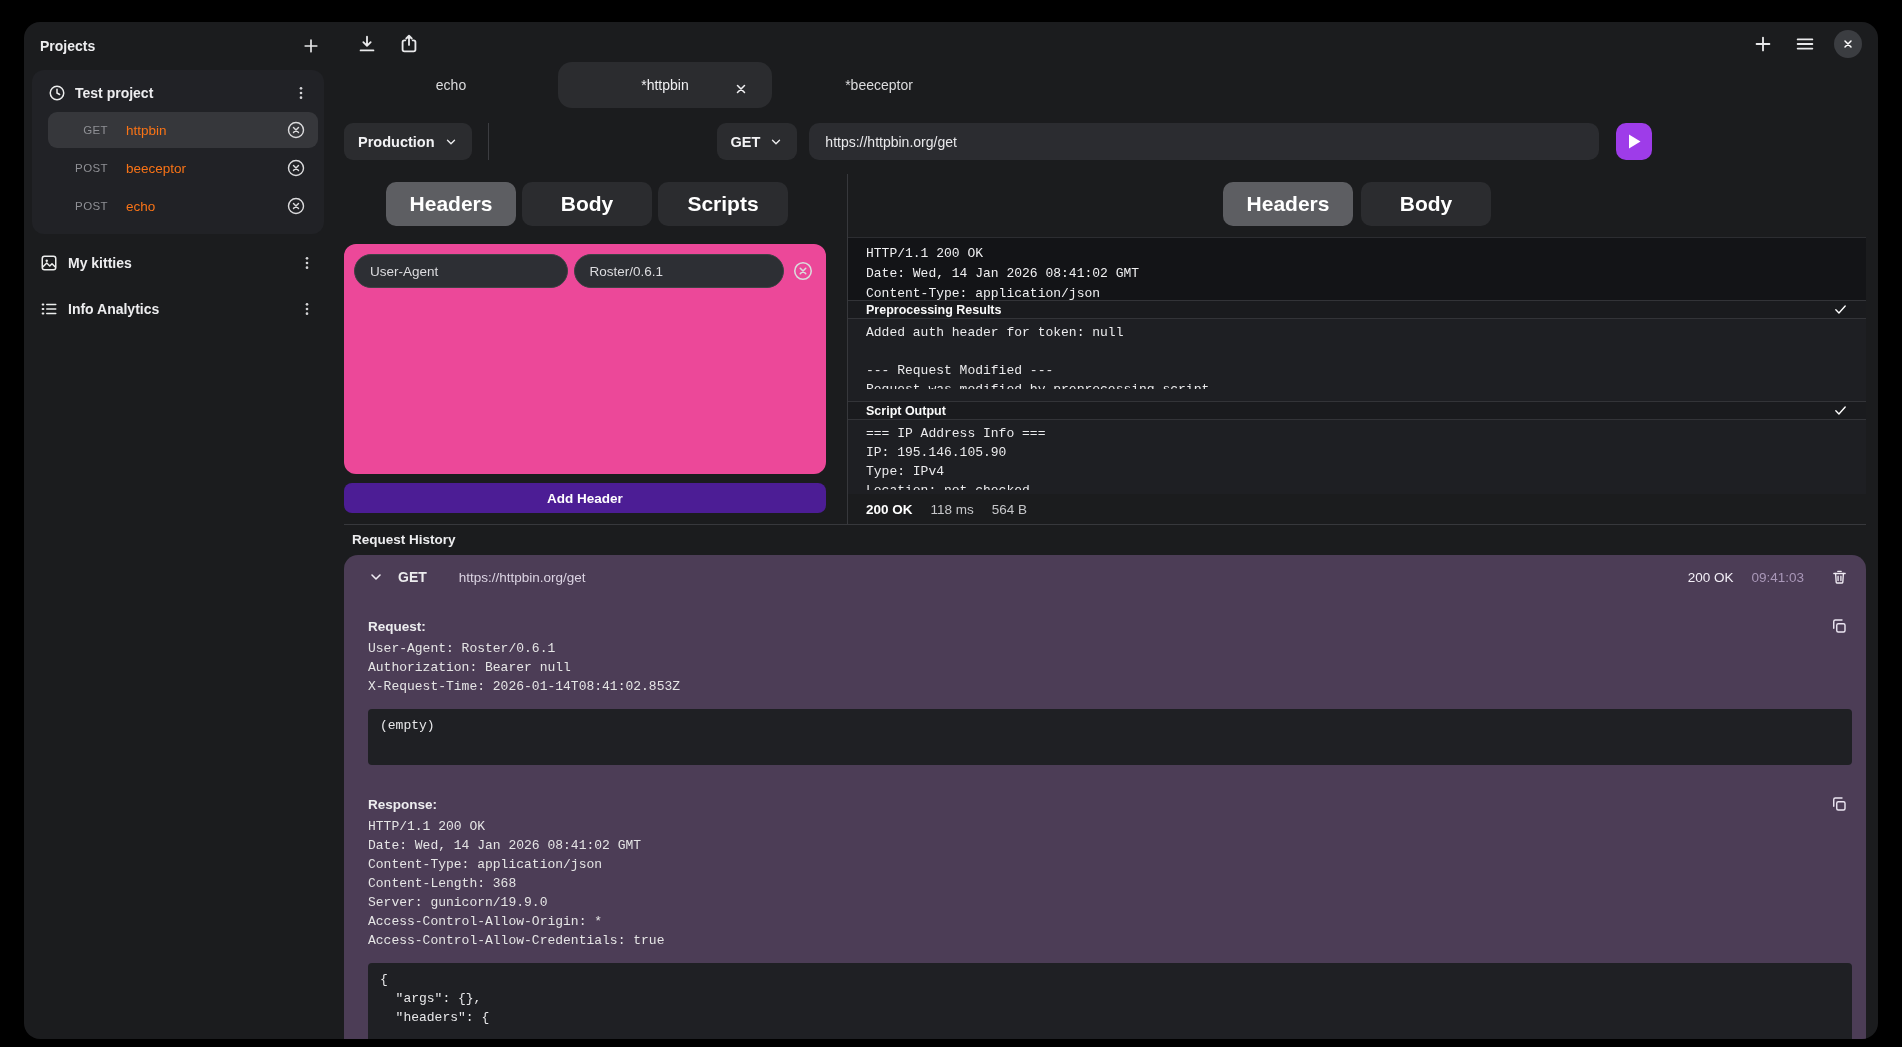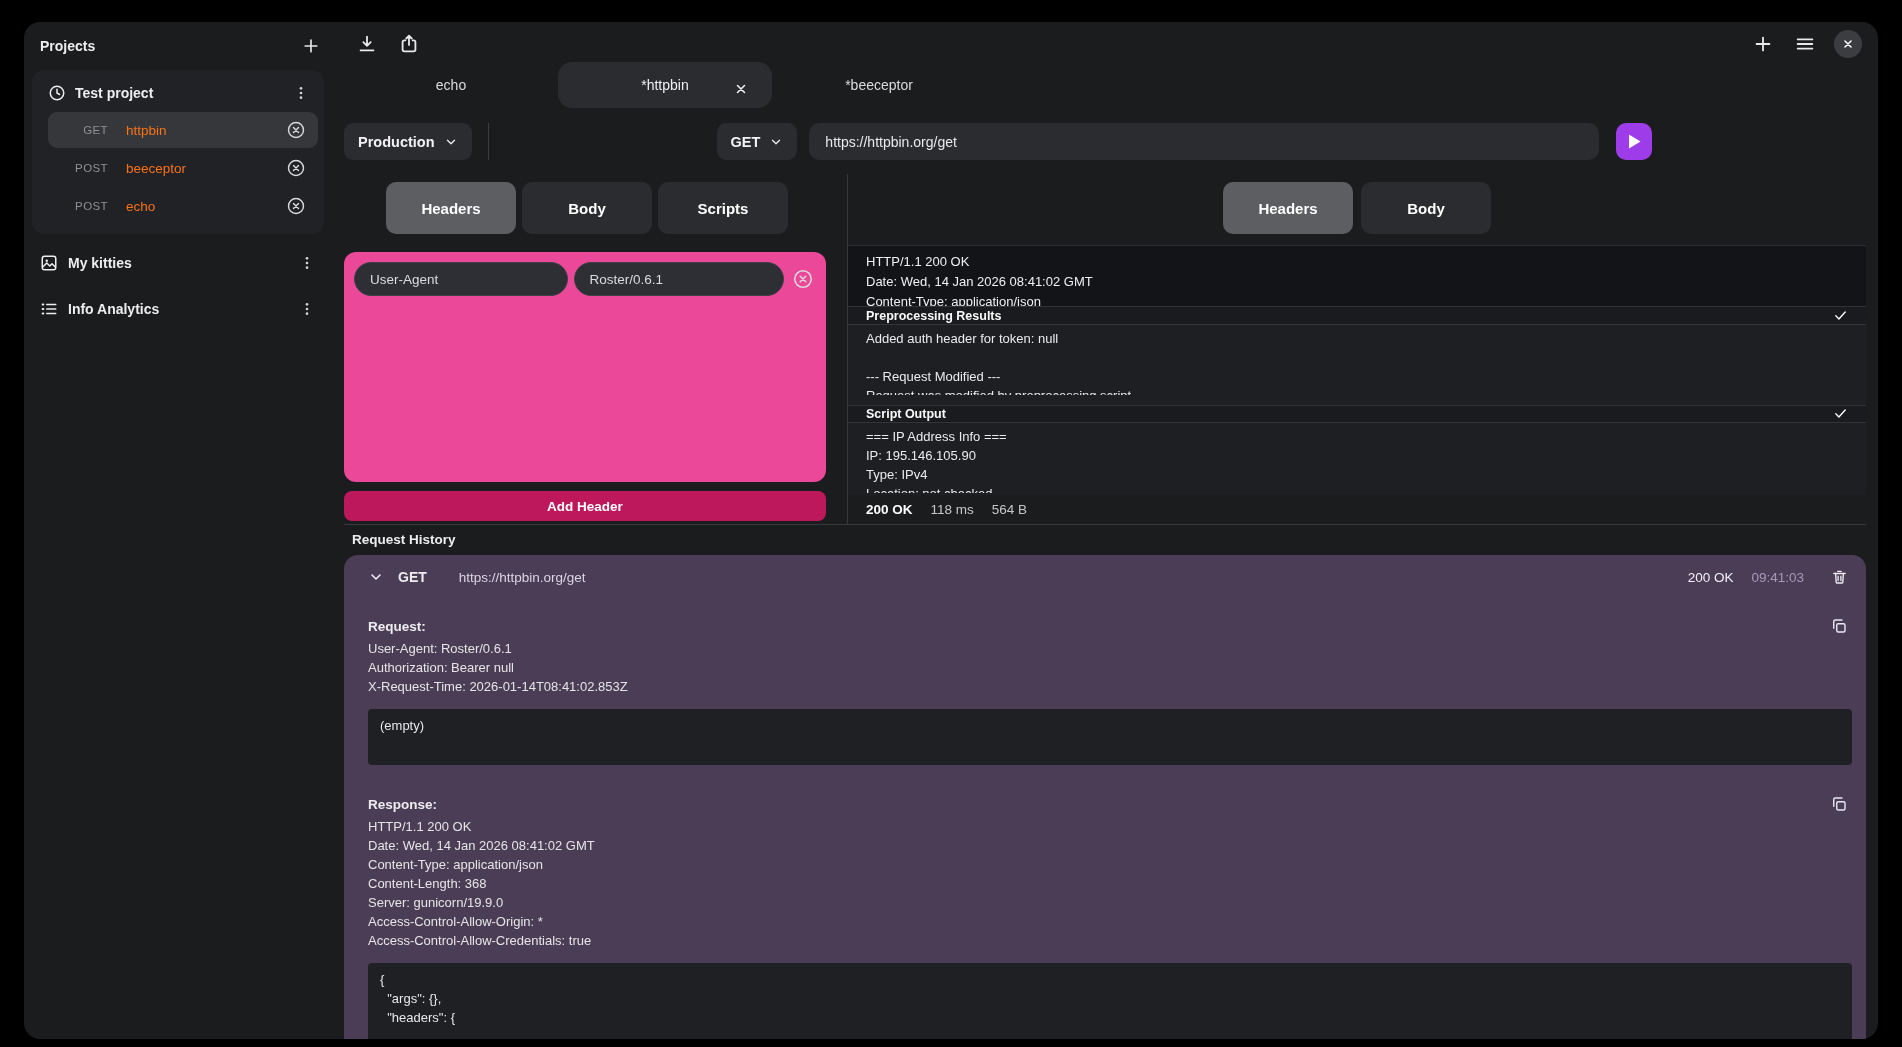--- a/index.html
+++ b/index.html
@@ -53,34 +53,34 @@
   .play-btn { width:36px; height:37px; margin-left:17px; background:#9e3ce9; border-radius:10px;
               display:flex; align-items:center; justify-content:center; }
 
   .panes { display:flex; margin-top:14px; height:350px; }
   .pane-left { width:482px; flex:none; margin-right:21px; }
   .vdiv { width:1px; background:#37383c; }
   .pane-right { flex:1; display:flex; flex-direction:column; min-width:0; }
 
   .seg-tabs { display:flex; gap:6px; margin-top:8px; margin-left:42px; }
   .seg-tabs.centered { margin-left:0; justify-content:center; gap:8px; }
-  .seg { width:130px; height:52px; background:#2b2c2f; border-radius:10px; font-size:15px;
+  .seg { width:130px; height:44px; background:#2b2c2f; border-radius:10px; font-size:21px;
          font-weight:700; color:#fff; display:flex; align-items:center; justify-content:center; }
   .seg.active { background:#5d5e62; }
 
   .headers-card { margin-top:18px; height:230px; background:#ec4899; border-radius:12px; padding:10px; }
   .hrow { display:flex; align-items:center; gap:6px; }
   .hinput { height:34px; border-radius:17px; background:#2d2f34; border:1px solid #3f4145;
             color:#dcdcdf; font-size:13.5px; padding:0 15px; }
   .hinput.name { width:214px; } .hinput.value { width:211px; }
   .hrow .icon-btn { margin-left:auto; }
-  .add-header { margin-top:9px; width:100%; height:30px; background:#be185d; border-radius:8px;
+  .add-header { margin-top:9px; width:100%; height:30px; background:#4c1d95; border-radius:8px;
                 font-size:13.5px; font-weight:700; color:#fff; }
 
-  .mono { font-family:Liberation Sans, sans-serif; white-space:pre; }
+  .mono { font-family:Liberation Mono, monospace; white-space:pre; }
   .resp-preview { margin-top:11px; height:63px; border-top:1px solid #2c2d31; background:#131417;
                   padding:6px 18px 0; font-size:13px; line-height:20px; color:#f0f0f2; overflow:hidden; }
   .section-bar { height:19px; background:#1a1b1e; border-top:1px solid #333438;
                  border-bottom:1px solid #333438; display:flex; align-items:center;
                  padding:0 18px; font-size:12.5px; font-weight:700; color:#fafafa; }
   .section-bar .check { margin-left:auto; }
   .section-content { background:#1e1f23; padding:4px 18px 0; overflow:hidden; }
   .section-content .lines { font-size:13px; line-height:19px; color:#ebebed; height:66px; overflow:hidden; }
   #preproc-content { height:82px; }
   #script-content { height:74px; }

